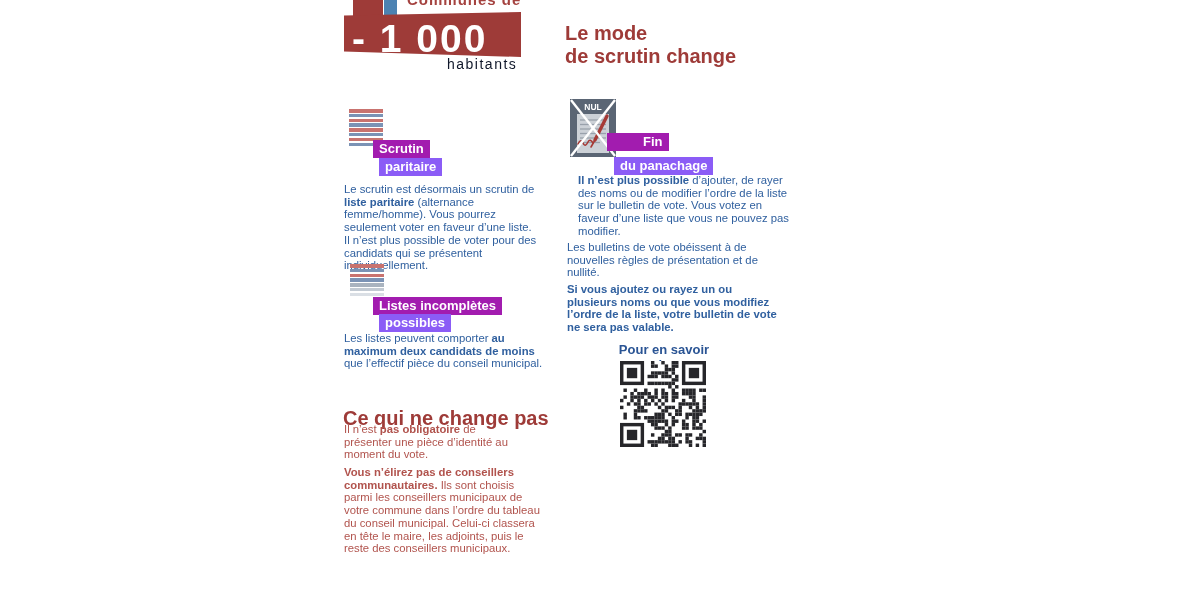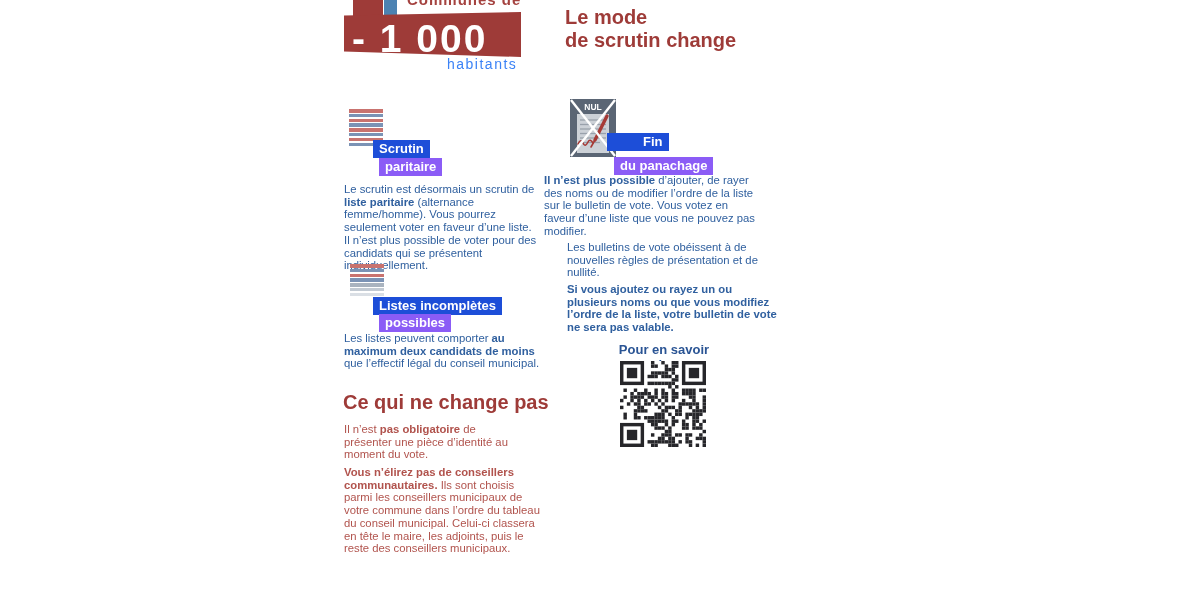--- a/index.html
+++ b/index.html
@@ -9,40 +9,40 @@
   
   .kicker{position:absolute;left:407px;top:-9px;font-size:15px;letter-spacing:1px;
           color:#a4423f;font-weight:bold;white-space:nowrap;}
   .tab-red{position:absolute;left:353px;top:0;width:30px;height:20px;background:#9e3b38;}
   .tab-blue{position:absolute;left:384px;top:0;width:13px;height:15px;background:#4c82b2;}
   .banner{position:absolute;left:344px;top:12px;width:177px;height:45px;background:#9e3b38;
           clip-path:polygon(0 8%,100% 0,100% 100%,0 88%);}
   .banner .num{position:absolute;left:8px;top:4px;width:165px;color:#ffffff;
           font-size:39px;font-weight:bold;letter-spacing:2px;line-height:45px;white-space:nowrap;}
   .habitants{position:absolute;left:447px;top:56px;font-size:14px;letter-spacing:1.5px;
-          color:#3b82f6;white-space:nowrap;}
-
-  
-  .h1{position:absolute;font-size:20px;line-height:23px;font-weight:bold;color:#9e3b38;}
+          color:#0f172a;white-space:nowrap;}
+
+  
+  .h1{position:absolute;font-size:20px;line-height:23px;font-weight:bold;color:#9e3b38;margin-top:16px;}
   .title{left:565px;top:6px;}
   .h-nochange{left:343px;top:391px;text-align:right;}
 
   
   .stripes{position:absolute;width:34px;display:flex;flex-direction:column;gap:1.3px;}
   .stripes i{display:block;height:3.5px;}
   .s-red{background:#c9736f;}
   .s-blue{background:#7b93b5;}
   .s-g1{background:#a9b3bf;}
   .s-g2{background:#c2cad3;}
   .s-g3{background:#dadfe5;}
 
   
   .lbl{position:absolute;color:#ffffff;font-weight:bold;font-size:13px;line-height:15px;
        padding:1px 6px 2px;white-space:nowrap;}
-  .lbl-dark{background:#1d4ed8;}
+  .lbl-dark{background:#a21caf;}
   .lbl-light{background:#8b5cf6;}
 
   
   .body{position:absolute;font-size:11.3px;line-height:12.7px;margin:0;}
   .blue{color:#30609f;}
   .red{color:#b1534d;}
   .body b{font-weight:bold;}
   .allbold{font-weight:bold;}
 
   .more{position:absolute;left:604px;top:342px;width:120px;text-align:center;
@@ -89,21 +89,21 @@
       <i class="s-blue"></i>
       <i class="s-red"></i>
       <i class="s-blue"></i>
     <i class="s-g1"></i>
       <i class="s-g2"></i>
       <i class="s-g3"></i>
   </div>
   <div class="lbl lbl-dark" style="left:373px;top:297px;">Listes incomplètes</div>
   <div class="lbl lbl-light" style="left:379px;top:314px;">possibles</div>
   <p class="body blue" style="left:344px;top:332px;width:202px;">
-    <span>Les listes peuvent comporter </span><b>au maximum deux candidats de moins</b><span> que l’effectif légal du conseil municipal.</span>
+    <span>Les listes peuvent comporter </span><b>au maximum deux candidats de moins</b><span> que l’effectif pièce du conseil municipal.</span>
   </p>
 
   <div class="h1 h-nochange">Ce qui ne change pas</div>
   <p class="body red" style="left:344px;top:423px;width:182px;">
     <span>Il n’est </span><b>pas obligatoire</b><span> de présenter une pièce d’identité au moment du vote.</span>
   </p>
   <p class="body red" style="left:344px;top:466px;width:200px;">
     <b>Vous n’élirez pas de conseillers communautaires.</b><span> Ils sont choisis parmi les conseillers municipaux de votre commune dans l’ordre du tableau du conseil municipal. Celui-ci classera en tête le maire, les adjoints, puis le reste des conseillers municipaux.</span>
   </p>
 
@@ -123,21 +123,21 @@
       <line x1="25" y1="41" x2="21" y2="48" stroke-width="1.6"></line>
       <path d="M8 45 q3 -6 5 -1 q2 5 5 -1 q2 -4 5 1" stroke-width="1.6"></path>
     </g>
     <line x1="1" y1="57" x2="45" y2="1" stroke="#ffffff" stroke-width="2.4"></line>
     <line x1="1" y1="1" x2="45" y2="57" stroke="#ffffff" stroke-width="2.4"></line>
     <text x="23" y="11" fill="#ffffff" font-size="8.5" font-weight="bold" text-anchor="middle" font-family="Liberation Sans, sans-serif">NUL</text>
   </svg>
   <div class="lbl lbl-dark" style="left:607px;top:133px;padding-left:36px;">Fin</div>
   <div class="lbl lbl-light" style="left:614px;top:157px;">du panachage</div>
 
-  <p class="body blue" style="left:544px;top:174px;width:213px;">
+  <p class="body blue" style="left:578px;top:174px;width:213px;">
     <b>Il n’est plus possible</b><span> d’ajouter, de rayer des noms ou de modifier l’ordre de la liste sur le bulletin de vote. Vous votez en faveur d’une liste que vous ne pouvez pas modifier.</span>
   </p>
   <p class="body blue" style="left:567px;top:241px;width:213px;">Les bulletins de vote obéissent à de nouvelles règles de présentation et de nullité.</p>
   <p class="body blue allbold" style="left:567px;top:283px;width:216px;">Si vous ajoutez ou rayez un ou plusieurs noms ou que vous modifiez l’ordre de la liste, votre bulletin de vote ne sera pas valable.</p>
 
   <div class="more">Pour en savoir plus</div>
   <div id="qr-box">
     <svg id="qr-svg" width="86" height="86" viewBox="0 0 86 86">
         <rect x="30.96" y="0.00" width="3.44" height="3.44" fill="#26262a"></rect>
         <rect x="41.28" y="0.00" width="3.44" height="3.44" fill="#26262a"></rect>

